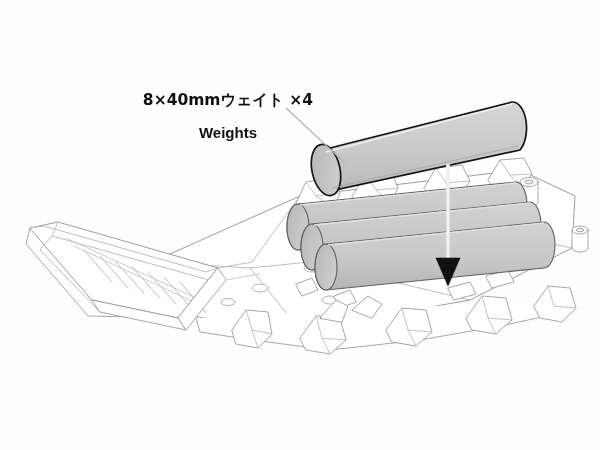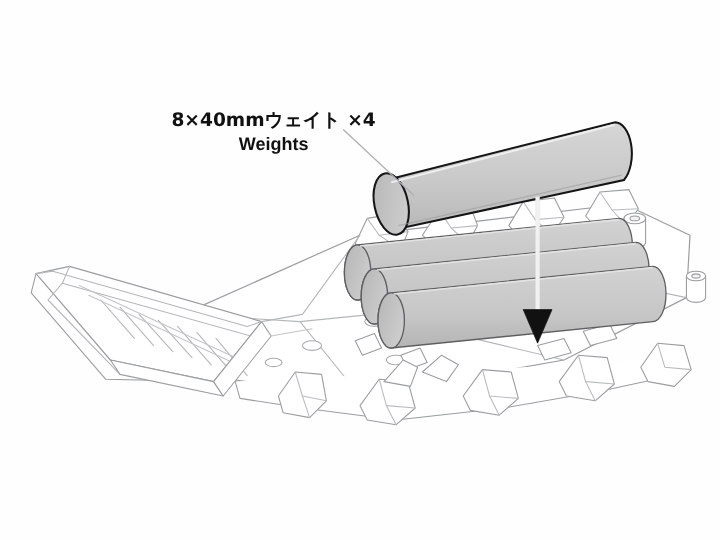--- a/index.html
+++ b/index.html
@@ -34,21 +34,21 @@
     font-size: 15.5px;
     font-weight: 700;
     letter-spacing: 0px;
     white-space: nowrap;
     line-height: 1.15;
     font-family: "DejaVu Sans", "Liberation Sans", sans-serif;
   }
   .label-en {
     font-size: 15px;
     font-weight: 700;
-    margin-top: 2px;
+    margin-top: 14px;
     line-height: 1.15;
     font-family: "Liberation Sans", sans-serif;
   }
 </style>
 </head>
 <body>
 
 <div id="stage">
 
   <svg id="artboard" viewBox="0 0 600 450" xmlns="http://www.w3.org/2000/svg">

